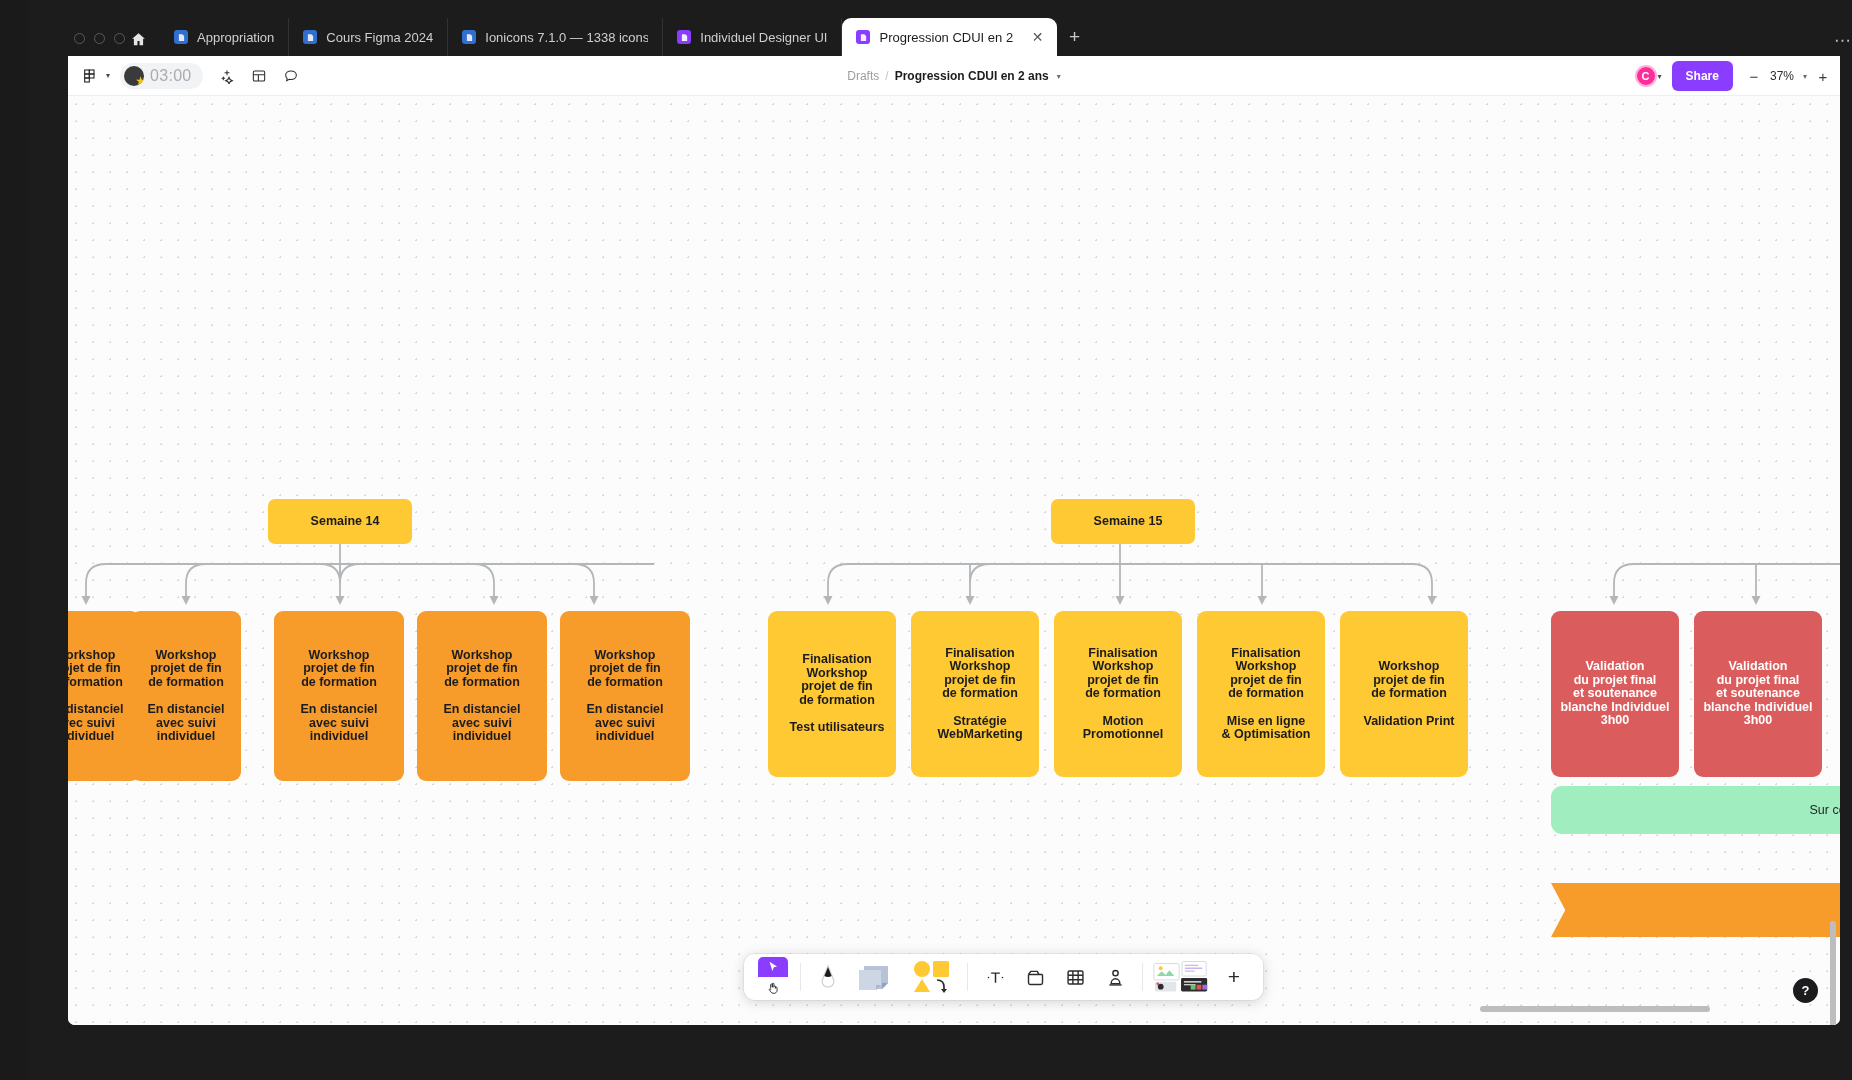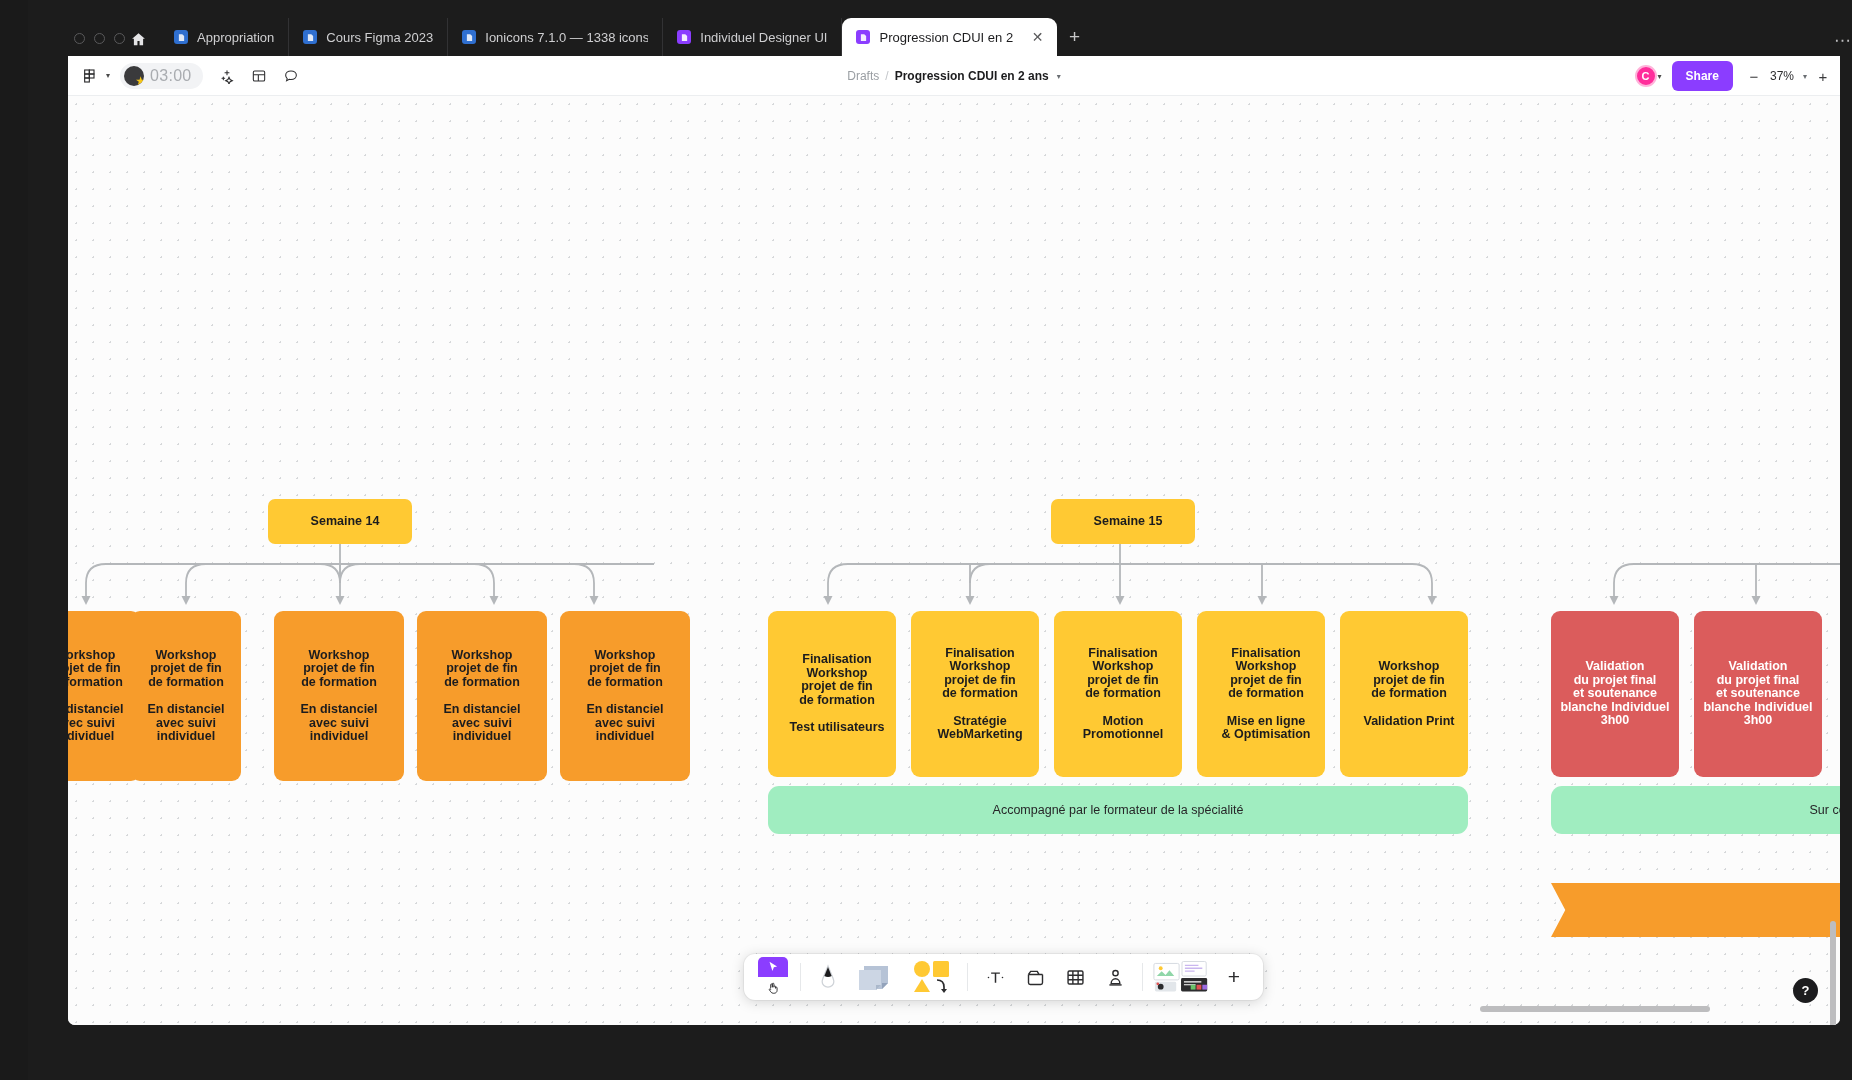--- a/index.html
+++ b/index.html
@@ -266,21 +266,21 @@
           </svg>
       </span>
       <span class="tab-label">Appropriation</span>
     </div>
     <div class="tab">
       <span class="favicon" style="background:#2f6fd0">
         <svg viewBox="0 0 24 24" fill="#fff">
             <path d="M5 3h9l5 5v13H5z" opacity=".85"></path>
           </svg>
       </span>
-      <span class="tab-label">Cours Figma 2023</span>
+      <span class="tab-label">Cours Figma 2024</span>
     </div>
     <div class="tab">
       <span class="favicon" style="background:#2f6fd0">
         <svg viewBox="0 0 24 24" fill="#fff">
             <path d="M5 3h9l5 5v13H5z" opacity=".85"></path>
           </svg>
       </span>
       <span class="tab-label">Ionicons 7.1.0 — 1338 icons pack (C</span>
     </div>
     <div class="tab">
@@ -547,23 +547,20 @@
       <div class="node c-red" style="left:1626px;top:515px;width:128px;height:166px">
         <div>
           <span class="ln">Validation</span>
           <span class="ln">du projet final</span>
           <span class="ln">et soutenance</span>
           <span class="ln">blanche Individuel</span>
           <span class="ln">3h00</span>
         </div>
       </div>
 
-      <div class="banner" style="left:700px;top:690px;width:700px;height:48px">
-        <span>Accompagné par le formateur de la spécialité</span>
-      </div>
       <div class="banner" style="left:1483px;top:690px;width:340px;height:48px; justify-content:flex-end; padding-right:12px">
         <span>Sur convoca</span>
       </div>
 
       <div class="ribbon" style="left:1483px;top:787px;width:340px;height:54px"></div>
 
       <div class="hscroll"></div>
       <div class="vscroll"></div>
       <div class="help-btn">?</div>
 

